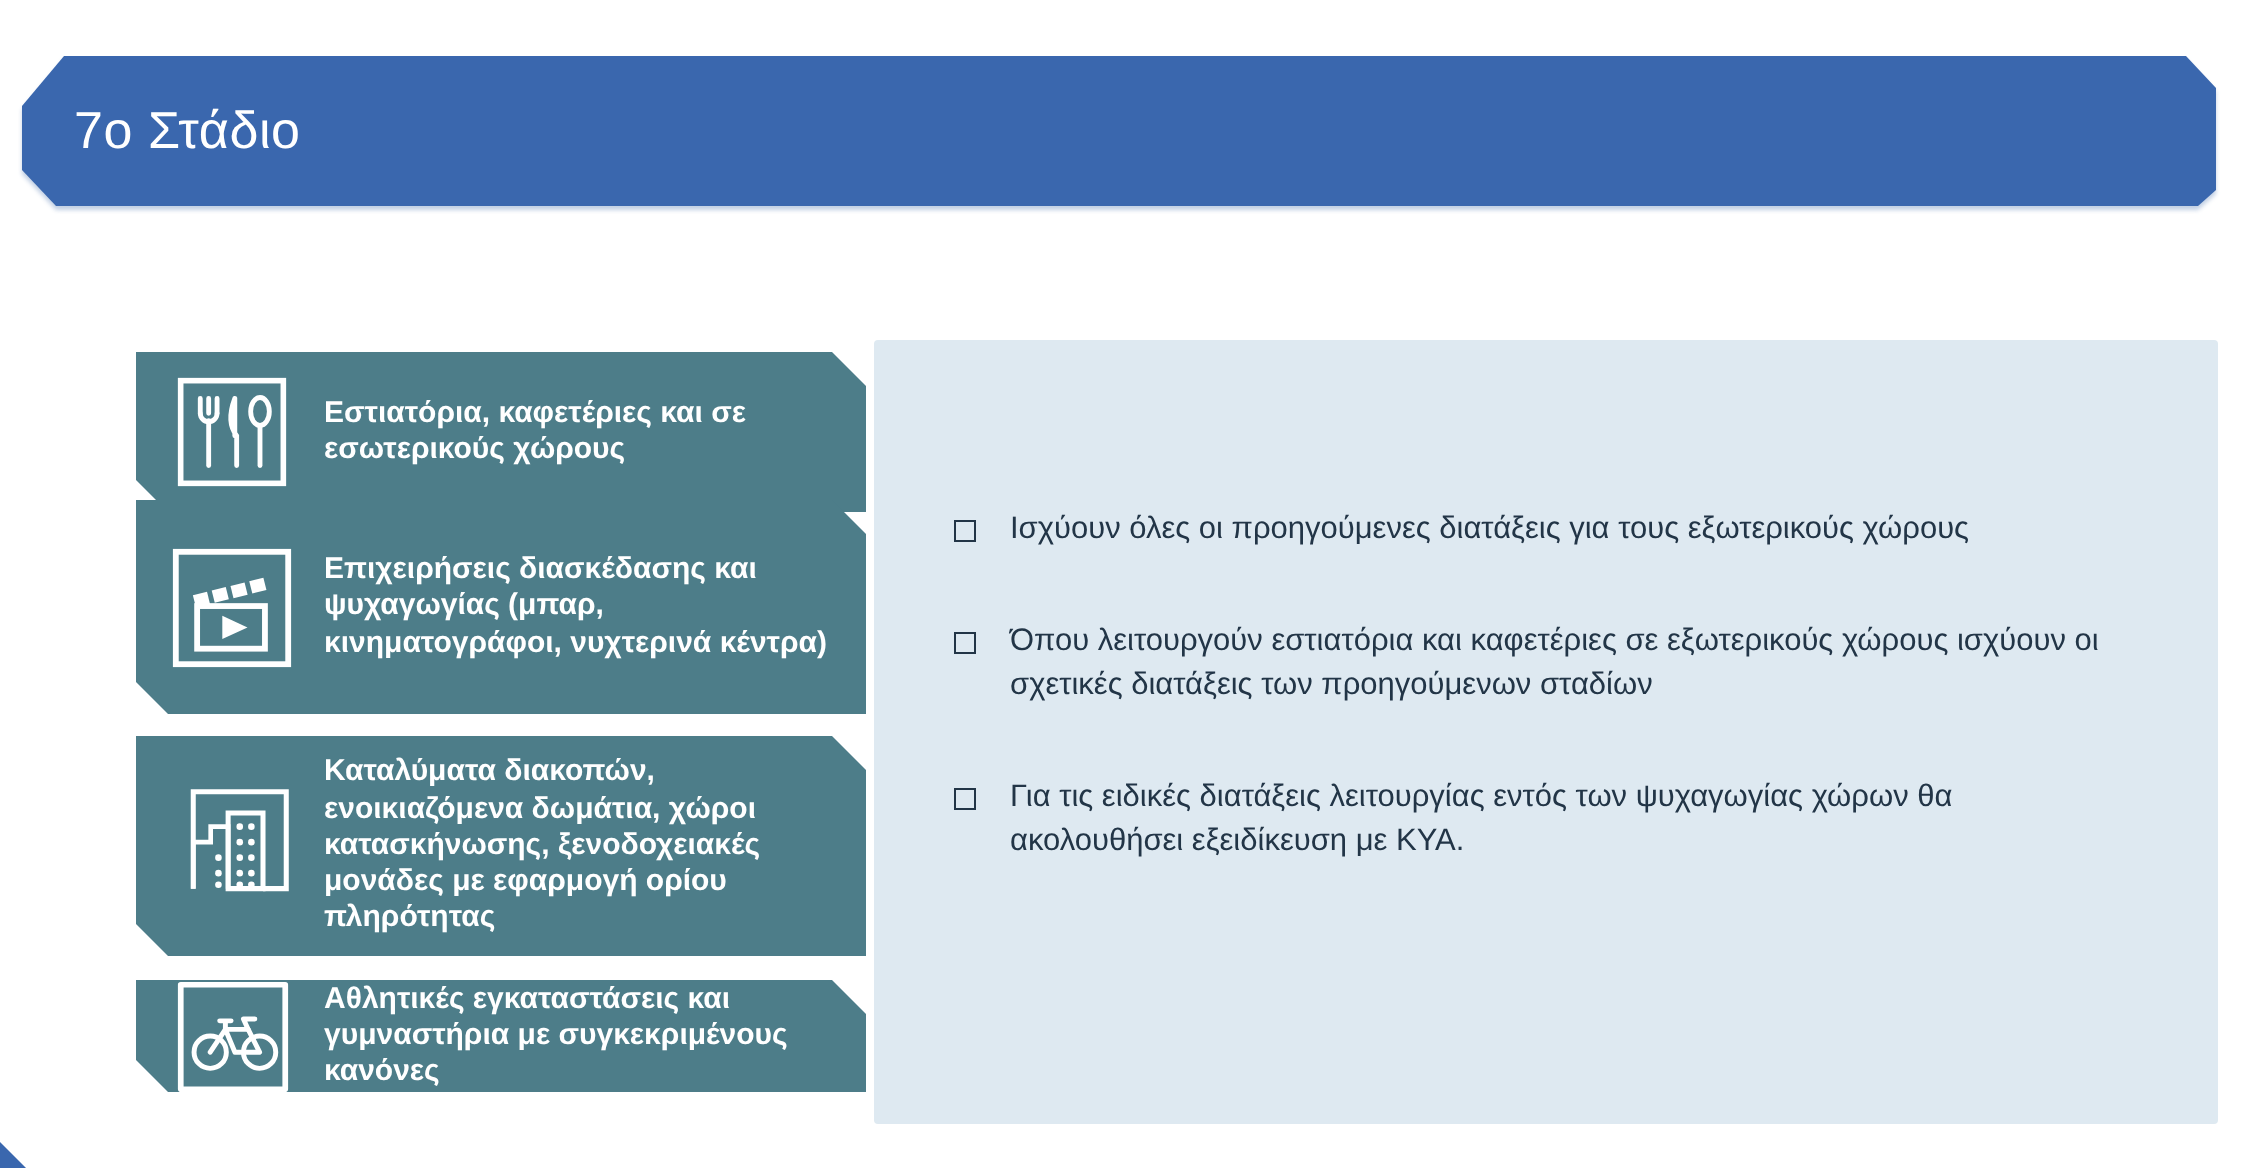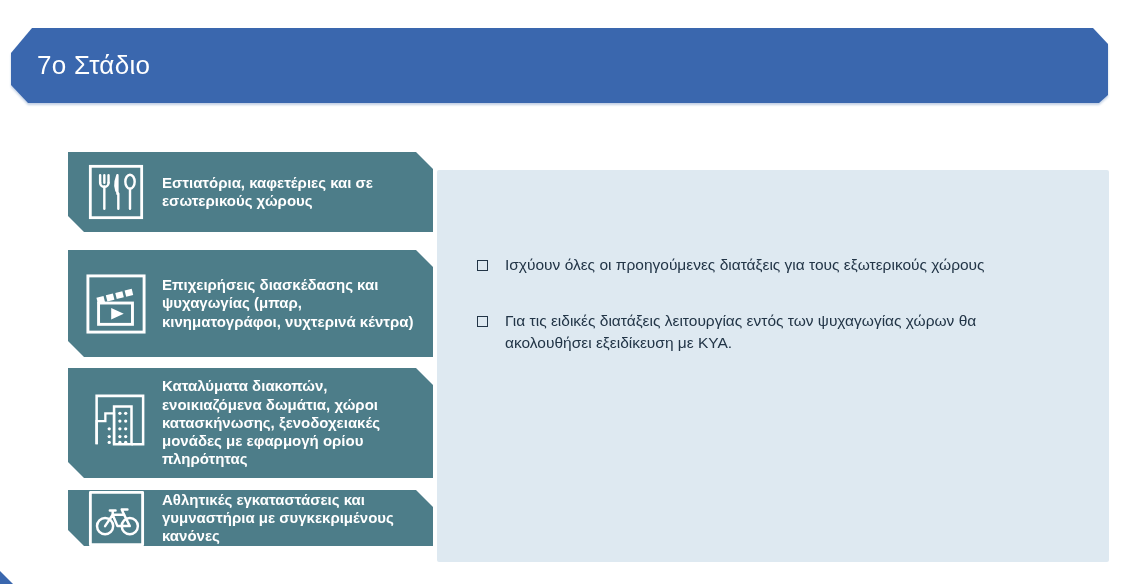--- a/index.html
+++ b/index.html
@@ -21,21 +21,21 @@
   .cat{
     position:absolute;left:68px;width:365px;background:#4d7d89;color:#ffffff;
     clip-path:polygon(0 0, calc(100% - 17px) 0, 100% 17px, 100% 100%, 16px 100%, 0 calc(100% - 16px));
     display:flex;align-items:center;gap:14px;
     padding:0;box-sizing:border-box;
   }
   .cat-inner{display:flex;align-items:center;gap:15px;padding:6px 16px 6px 17px;width:100%;box-sizing:border-box;}
   .cat-icon{flex:none;width:62px;display:flex;align-items:center;justify-content:center;}
   .cat-icon svg{display:block;}
   .cat-label{font-size:15px;font-weight:bold;line-height:1.22;}
-  .cat1{top:152px;height:80px;}
+  .cat1{top:176px;height:80px;}
   .cat2{top:250px;height:107px;}
   .cat3{top:368px;height:110px;}
   .cat4{top:490px;height:56px;}
 
   
   .panel{
     position:absolute;left:437px;top:170px;width:672px;height:392px;
     background:#dee9f1;border-radius:2px;box-sizing:border-box;
     padding:50px 44px 0 40px;
   }
@@ -140,19 +140,23 @@
     </div>
   </div>
 
   <div class="panel">
     <div class="bullet-item">
       <span class="bullet-sq"></span>
       <span class="bullet-text">Ισχύουν όλες οι προηγούμενες διατάξεις για τους εξωτερικούς χώρους</span>
     </div>
     <div class="bullet-item">
       <span class="bullet-sq"></span>
+      <span class="bullet-text">Όπου λειτουργούν εστιατόρια και καφετέριες σε εξωτερικούς χώρους ισχύουν οι σχετικές διατάξεις των προηγούμενων σταδίων</span>
+    </div>
+    <div class="bullet-item">
+      <span class="bullet-sq"></span>
       <span class="bullet-text">Για τις ειδικές διατάξεις λειτουργίας εντός των ψυχαγωγίας χώρων θα ακολουθήσει εξειδίκευση με ΚΥΑ.</span>
     </div>
   </div>
 
   <div class="corner-accent"></div>
 
 </div>
 
 </body></html>

